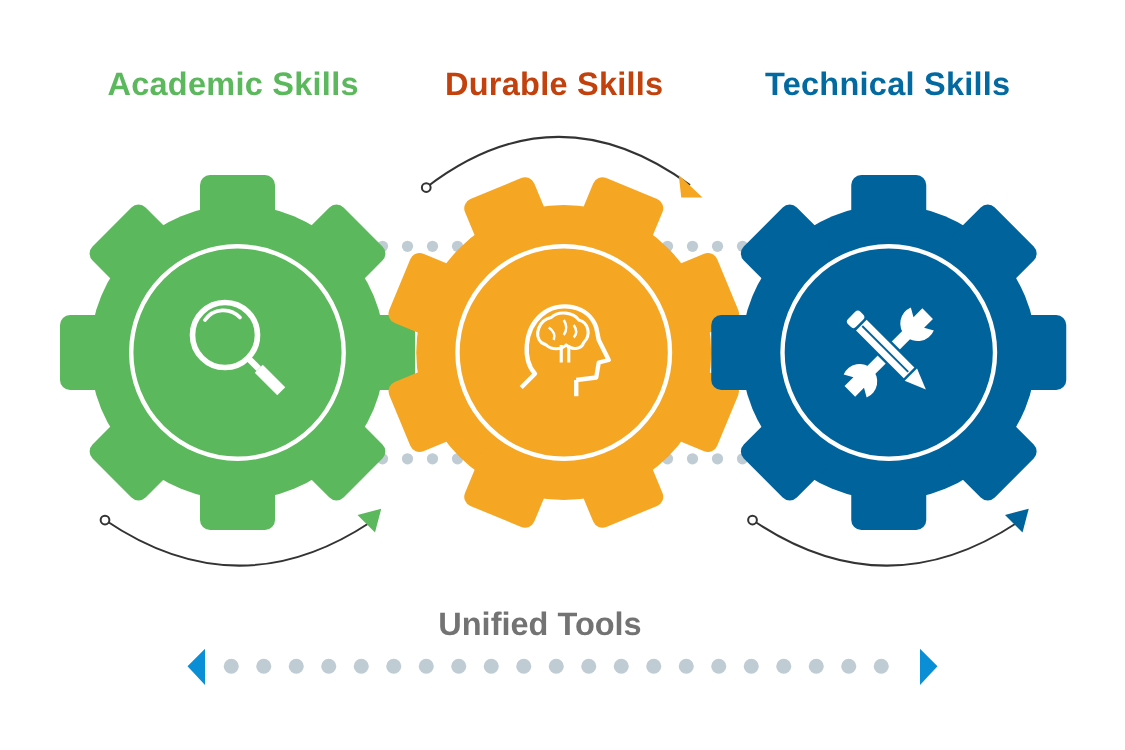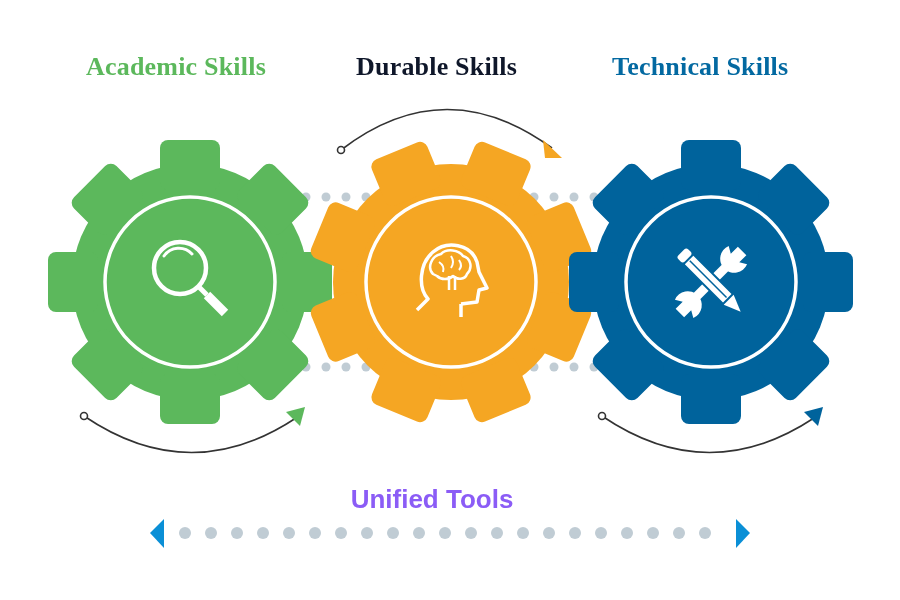--- a/index.html
+++ b/index.html
@@ -1,21 +1,21 @@
 <!DOCTYPE html>
 <html><head>
   <meta charset="utf-8">
   <style>
     html, body { margin: 0; padding: 0; background: #ffffff; }
     body { width: 900px; height: 600px; position: relative; overflow: hidden; font-family: "Liberation Sans", sans-serif; }
-    .title { position: absolute; top: 52px; font-size: 26px; font-weight: bold; letter-spacing: 0.2px; white-space: nowrap; font-family: Liberation Serif, serif; }
+    .title { position: absolute; top: 52px; font-size: 26px; font-weight: bold; letter-spacing: 0.2px; white-space: nowrap; }
     #t-academic { left: 86px; color: #5cb85c; }
-    #t-durable { left: 356px; color: #0f172a; }
+    #t-durable { left: 356px; color: #c2410c; }
     #t-technical { left: 612px; color: #0369a1; }
-    #t-unified { position: absolute; left: 0; width: 864px; text-align: center; top: 484px; font-size: 26px; font-weight: bold; color: #8b5cf6; }
+    #t-unified { position: absolute; left: 0; width: 864px; text-align: center; top: 484px; font-size: 26px; font-weight: bold; color: #737373; }
     svg.main { position: absolute; left: 0; top: 0; }
   </style>
 </head>
 <body>
 
 <div id="t-academic" class="title">Academic Skills</div>
 <div id="t-durable" class="title">Durable Skills</div>
 <div id="t-technical" class="title">Technical Skills</div>
 
 <svg class="main" width="900" height="600" viewBox="0 0 900 600">

